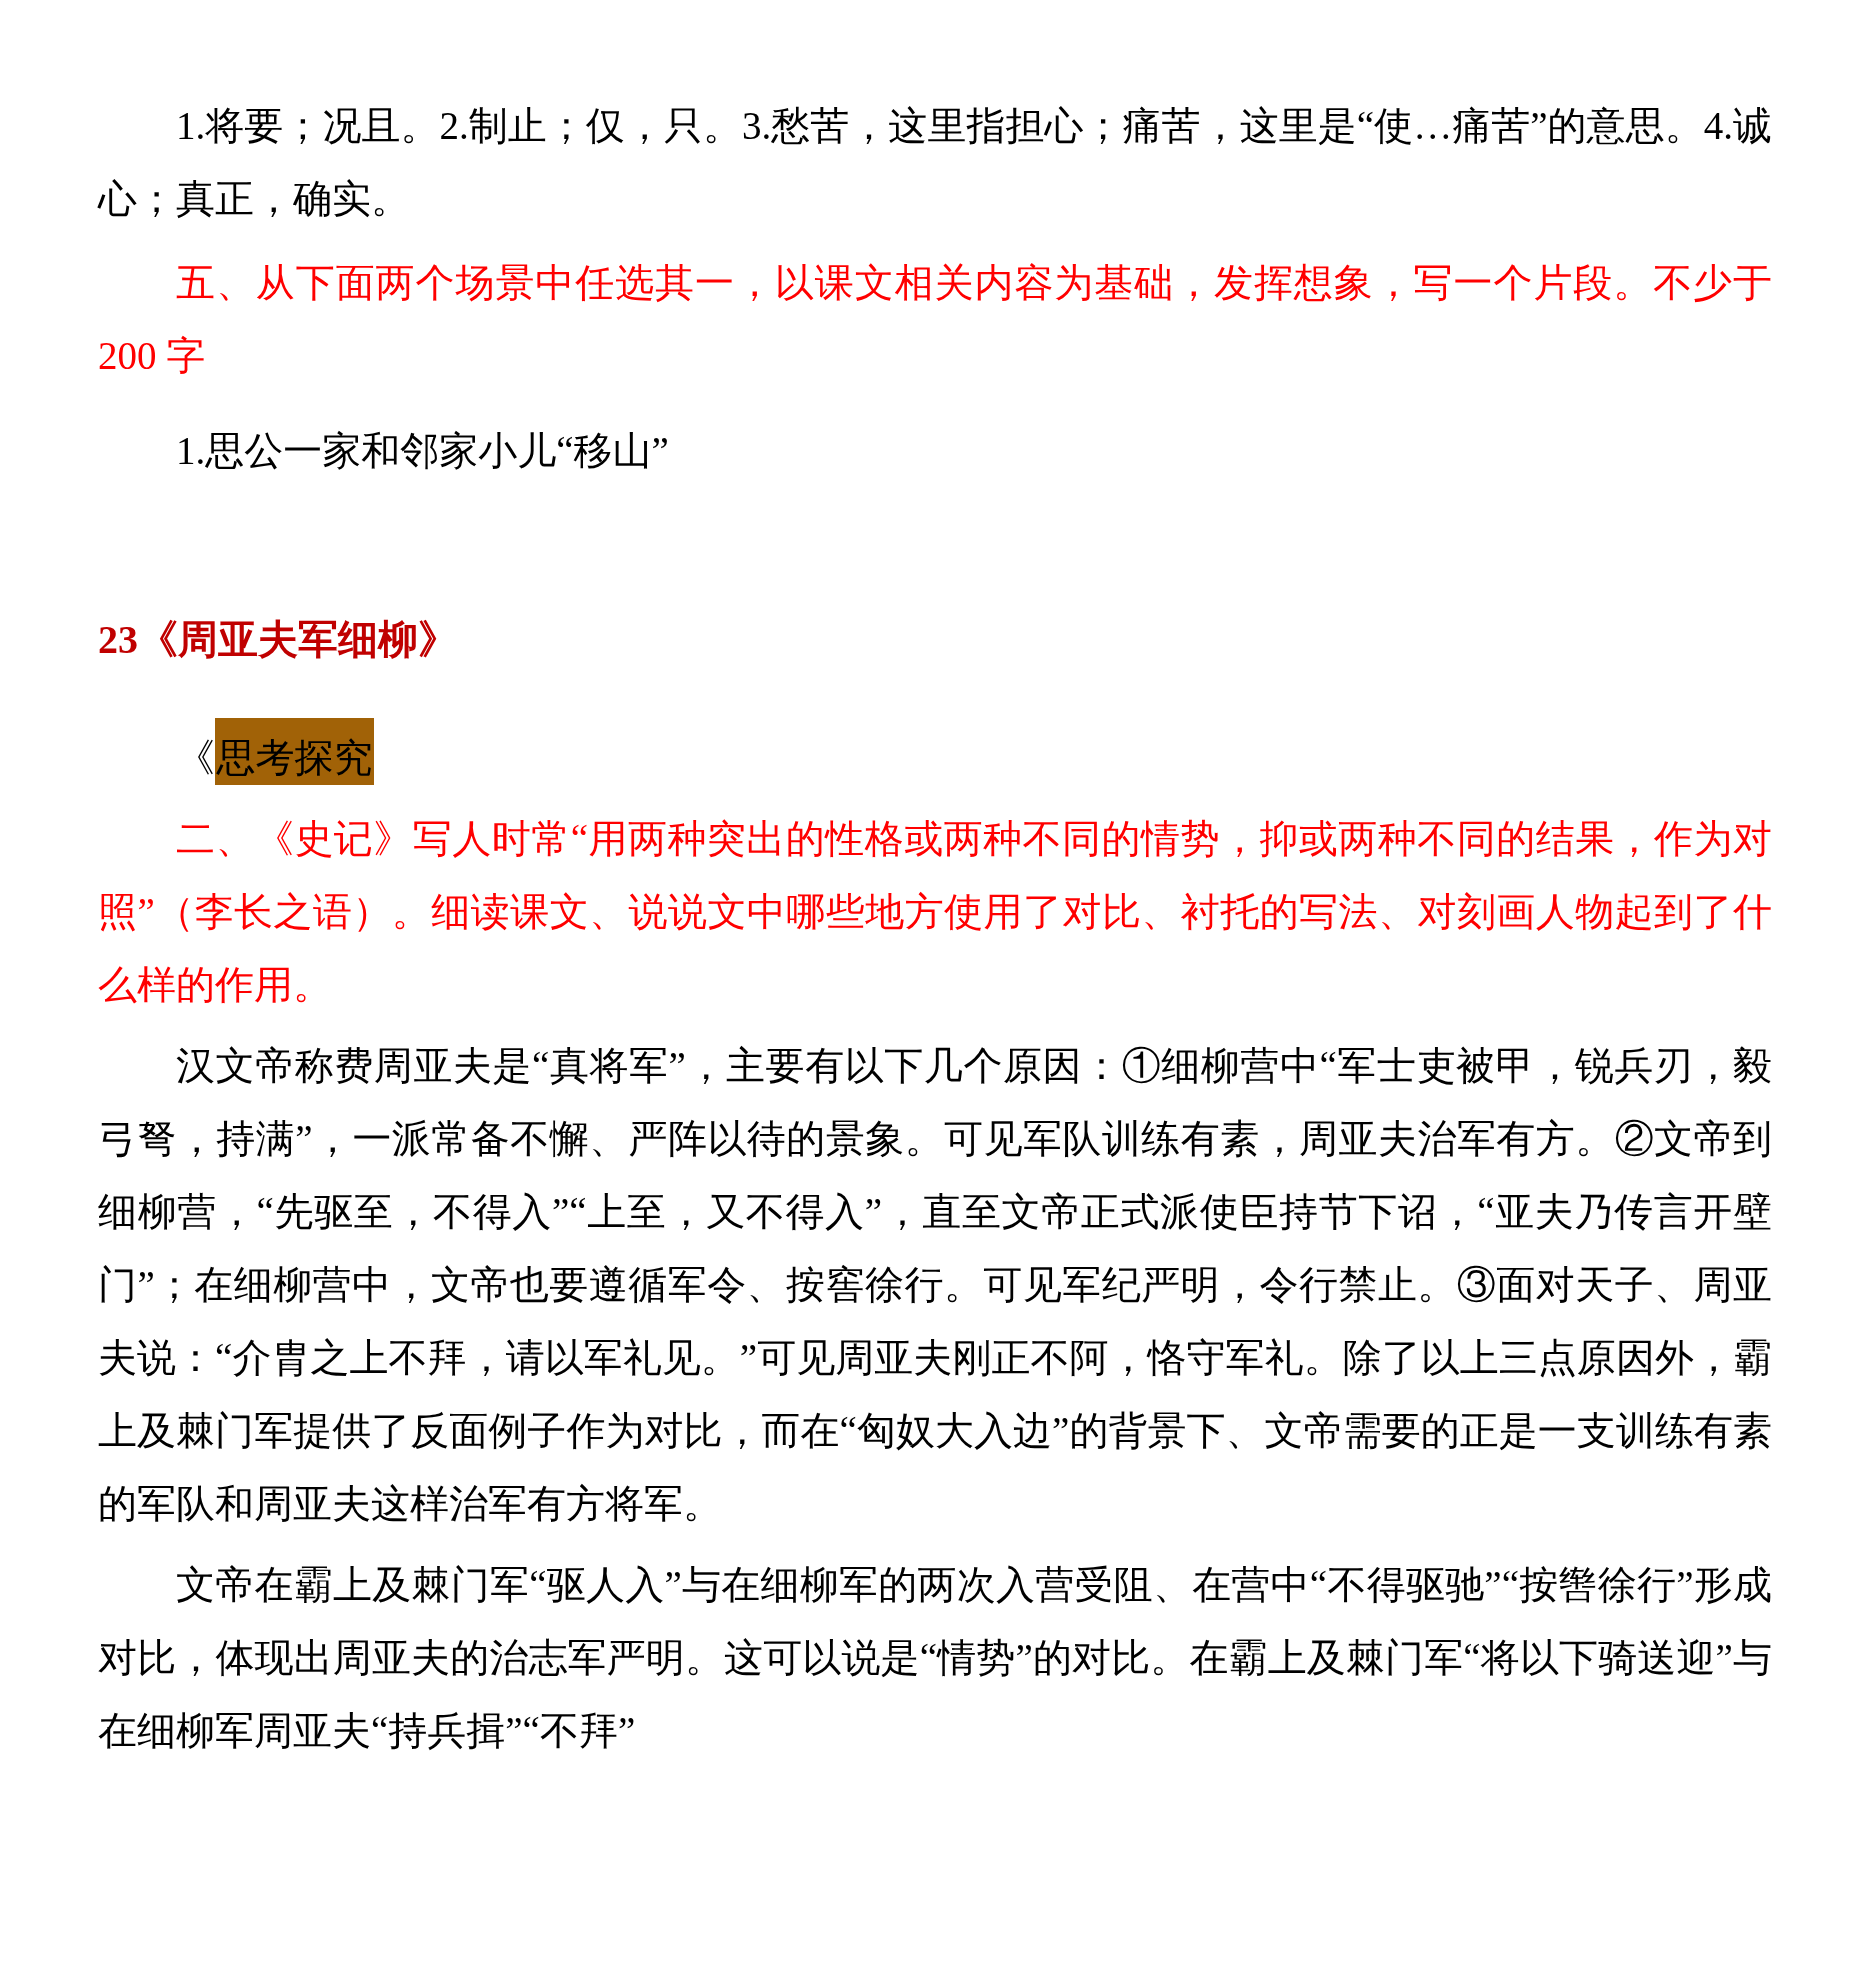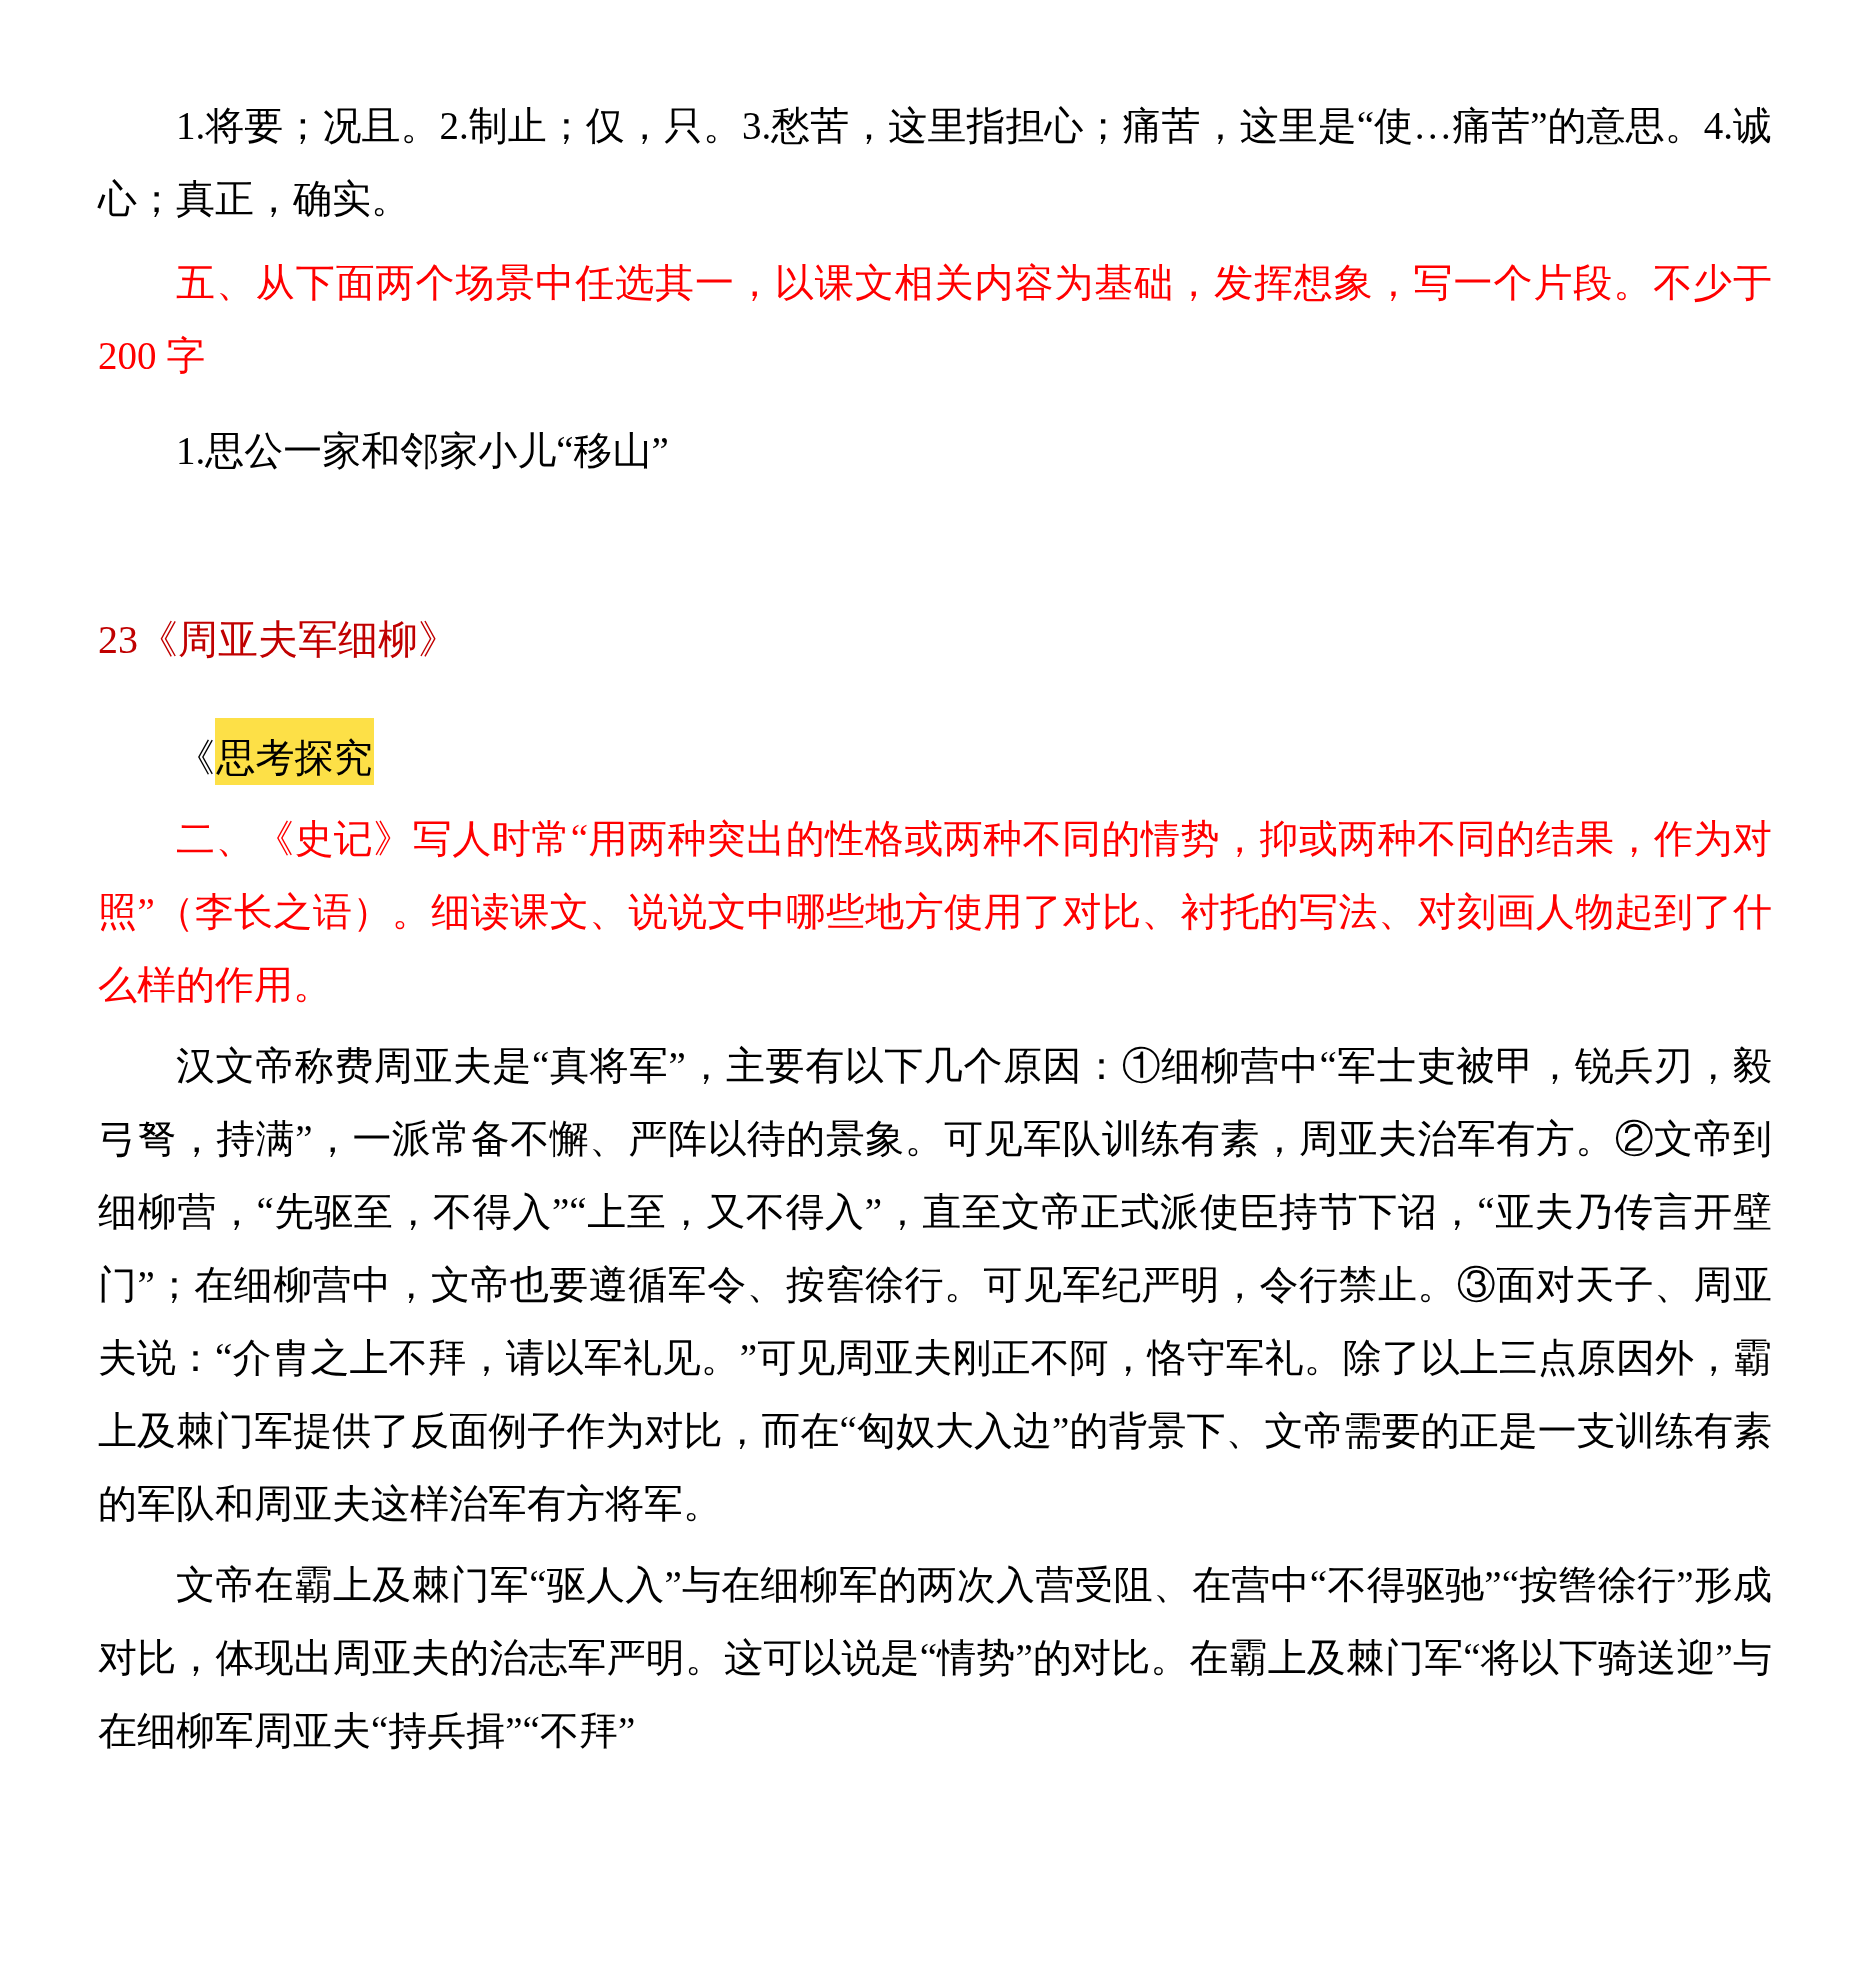--- a/index.html
+++ b/index.html
@@ -24,30 +24,30 @@
   p, h2 {
     margin: 8px;
     padding: 0;
     text-align: justify;
     font-weight: normal;
   }
   .indent { text-indent: 2em; }
   .q-red { color: #ff0000; }
   .heading-red {
     color: #c00000;
-    font-weight: normal;
+    font-weight: bold;
     font-size: 40px;
   }
   .h23 { margin-top: 116px; }
   .explore-line { margin-top: 45px; }
   .q1-line { margin-top: 7px; }
   .gap-before { margin-top: 21.6px; }
   .small-gap { margin-top: 11px; }
   .highlight {
-    background: #fde047;
+    background: #a16207;
     padding: 18px 1.6px 6.3px 1.6px;
   }
 </style>
 </head>
 <body>
 
 <div class="page">
   <div class="content">
 
     <p class="indent">1.将要；况且。2.制止；仅，只。3.愁苦，这里指担心；痛苦，这里是“使…痛苦”的意思。4.诚心；真正，确实。</p>

